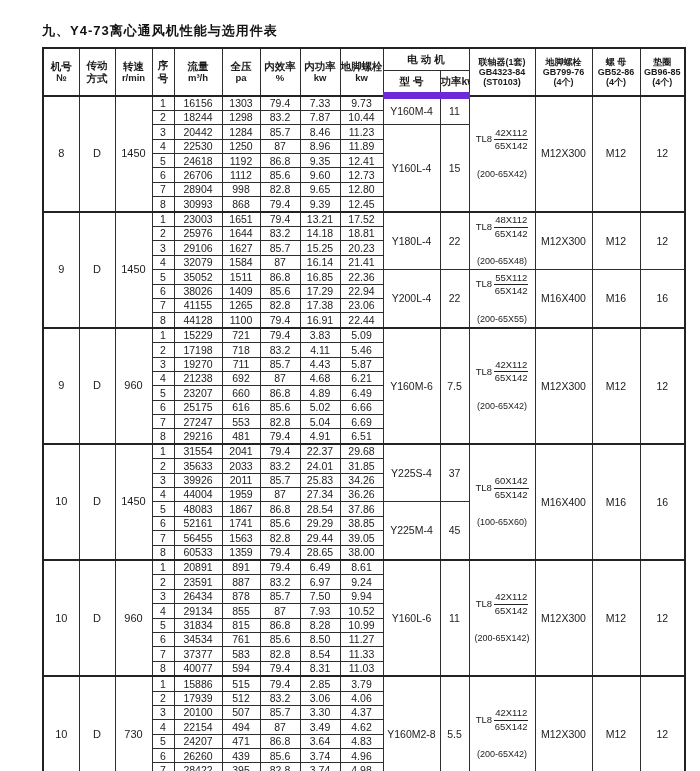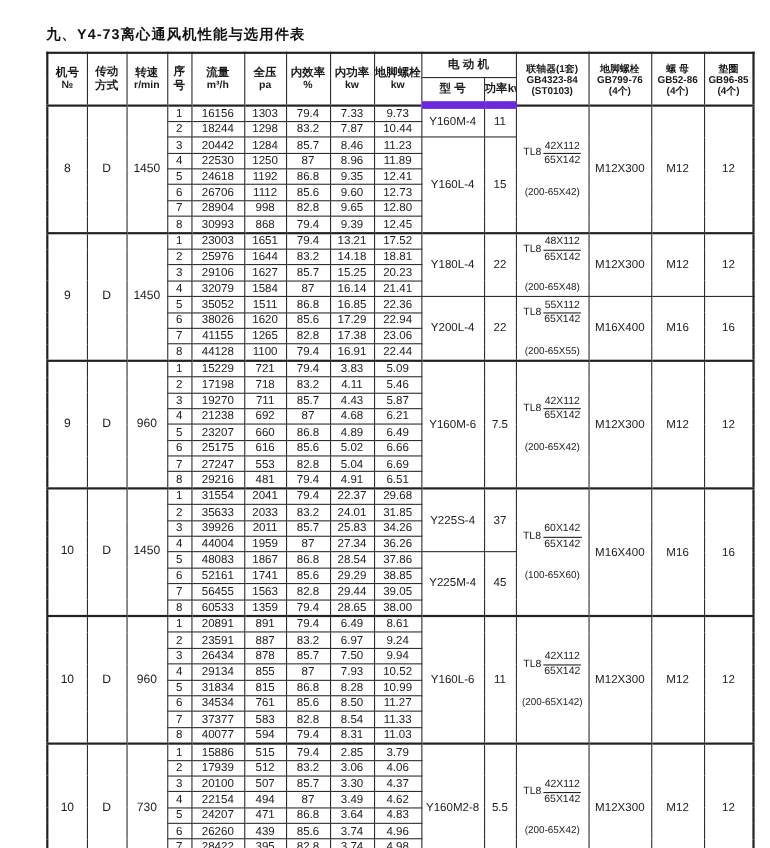--- a/index.html
+++ b/index.html
@@ -281,21 +281,21 @@
             </div>
             <div class="cp-note">(200-65X55)</div>
           </td>
           <td rowspan="4">M16X400</td>
           <td rowspan="4">M16</td>
           <td rowspan="4">16</td>
         </tr>
         <tr>
           <td>6</td>
           <td>38026</td>
-          <td>1620</td>
+          <td>1409</td>
           <td>85.6</td>
           <td>17.29</td>
           <td>22.94</td>
         </tr>
         <tr>
           <td>7</td>
           <td>41155</td>
           <td>1265</td>
           <td>82.8</td>
           <td>17.38</td>

